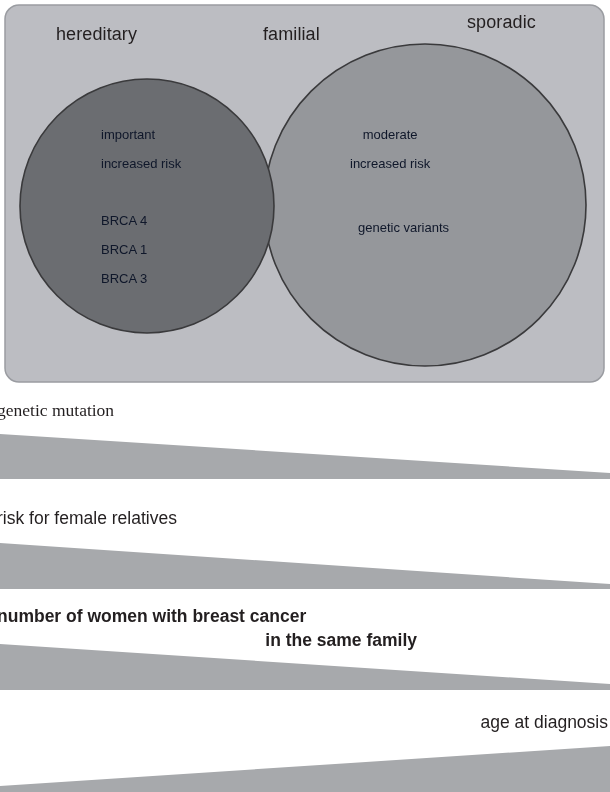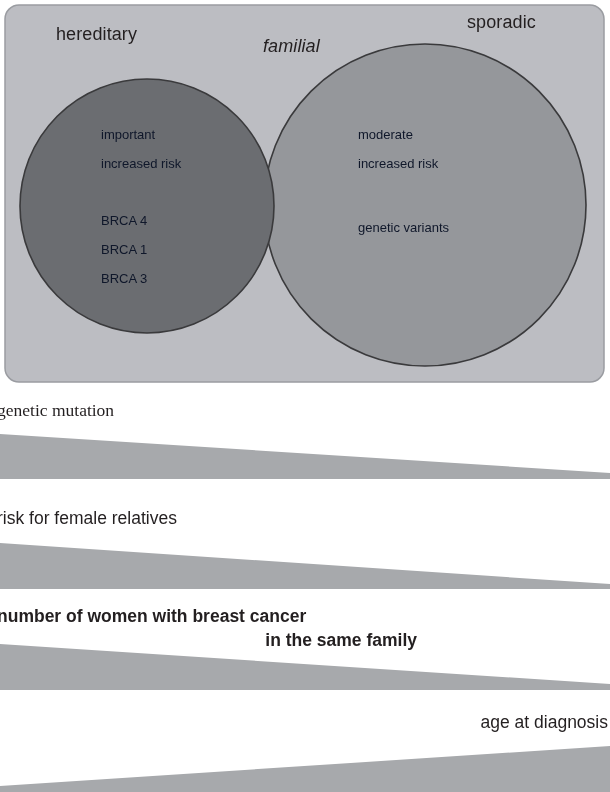--- a/index.html
+++ b/index.html
@@ -40,33 +40,33 @@
 
   .category-label {
     position: absolute;
     font-size: 18px;
     color: #231f20;
     letter-spacing: 0.1px;
     white-space: nowrap;
     line-height: 1;
   }
   .cat-hereditary { left: 52px; top: 21px; }
-  .cat-familial   { left: 259px; top: 33px; font-style: italic; }
+  .cat-familial   { left: 259px; top: 21px; }
   .cat-sporadic   { left: 463px; top: 9px; }
 
   .circle-text {
     position: absolute;
     color: #0f172a;
     font-size: 13px;
     line-height: 29px;
     white-space: nowrap;
   }
   .left-block-a  { left: 97px;  top: 116px; }
   .left-block-b  { left: 97px;  top: 202px; }
-  .right-block-a { left: 354px; top: 116px; }
+  .right-block-a { left: 346px; top: 116px; text-align: center; }
   .right-block-b { left: 354px; top: 209px; }
 
   
   .wedge-row {
     position: absolute;
     left: 0;
     width: 610px;
   }
   .wedge-caption {
     position: absolute;

